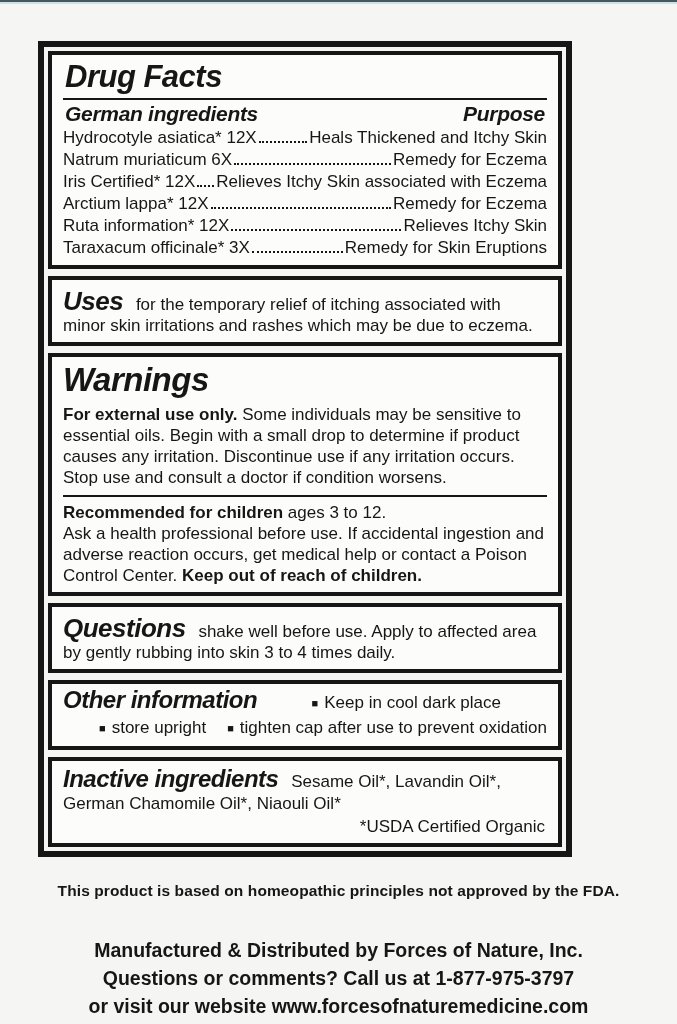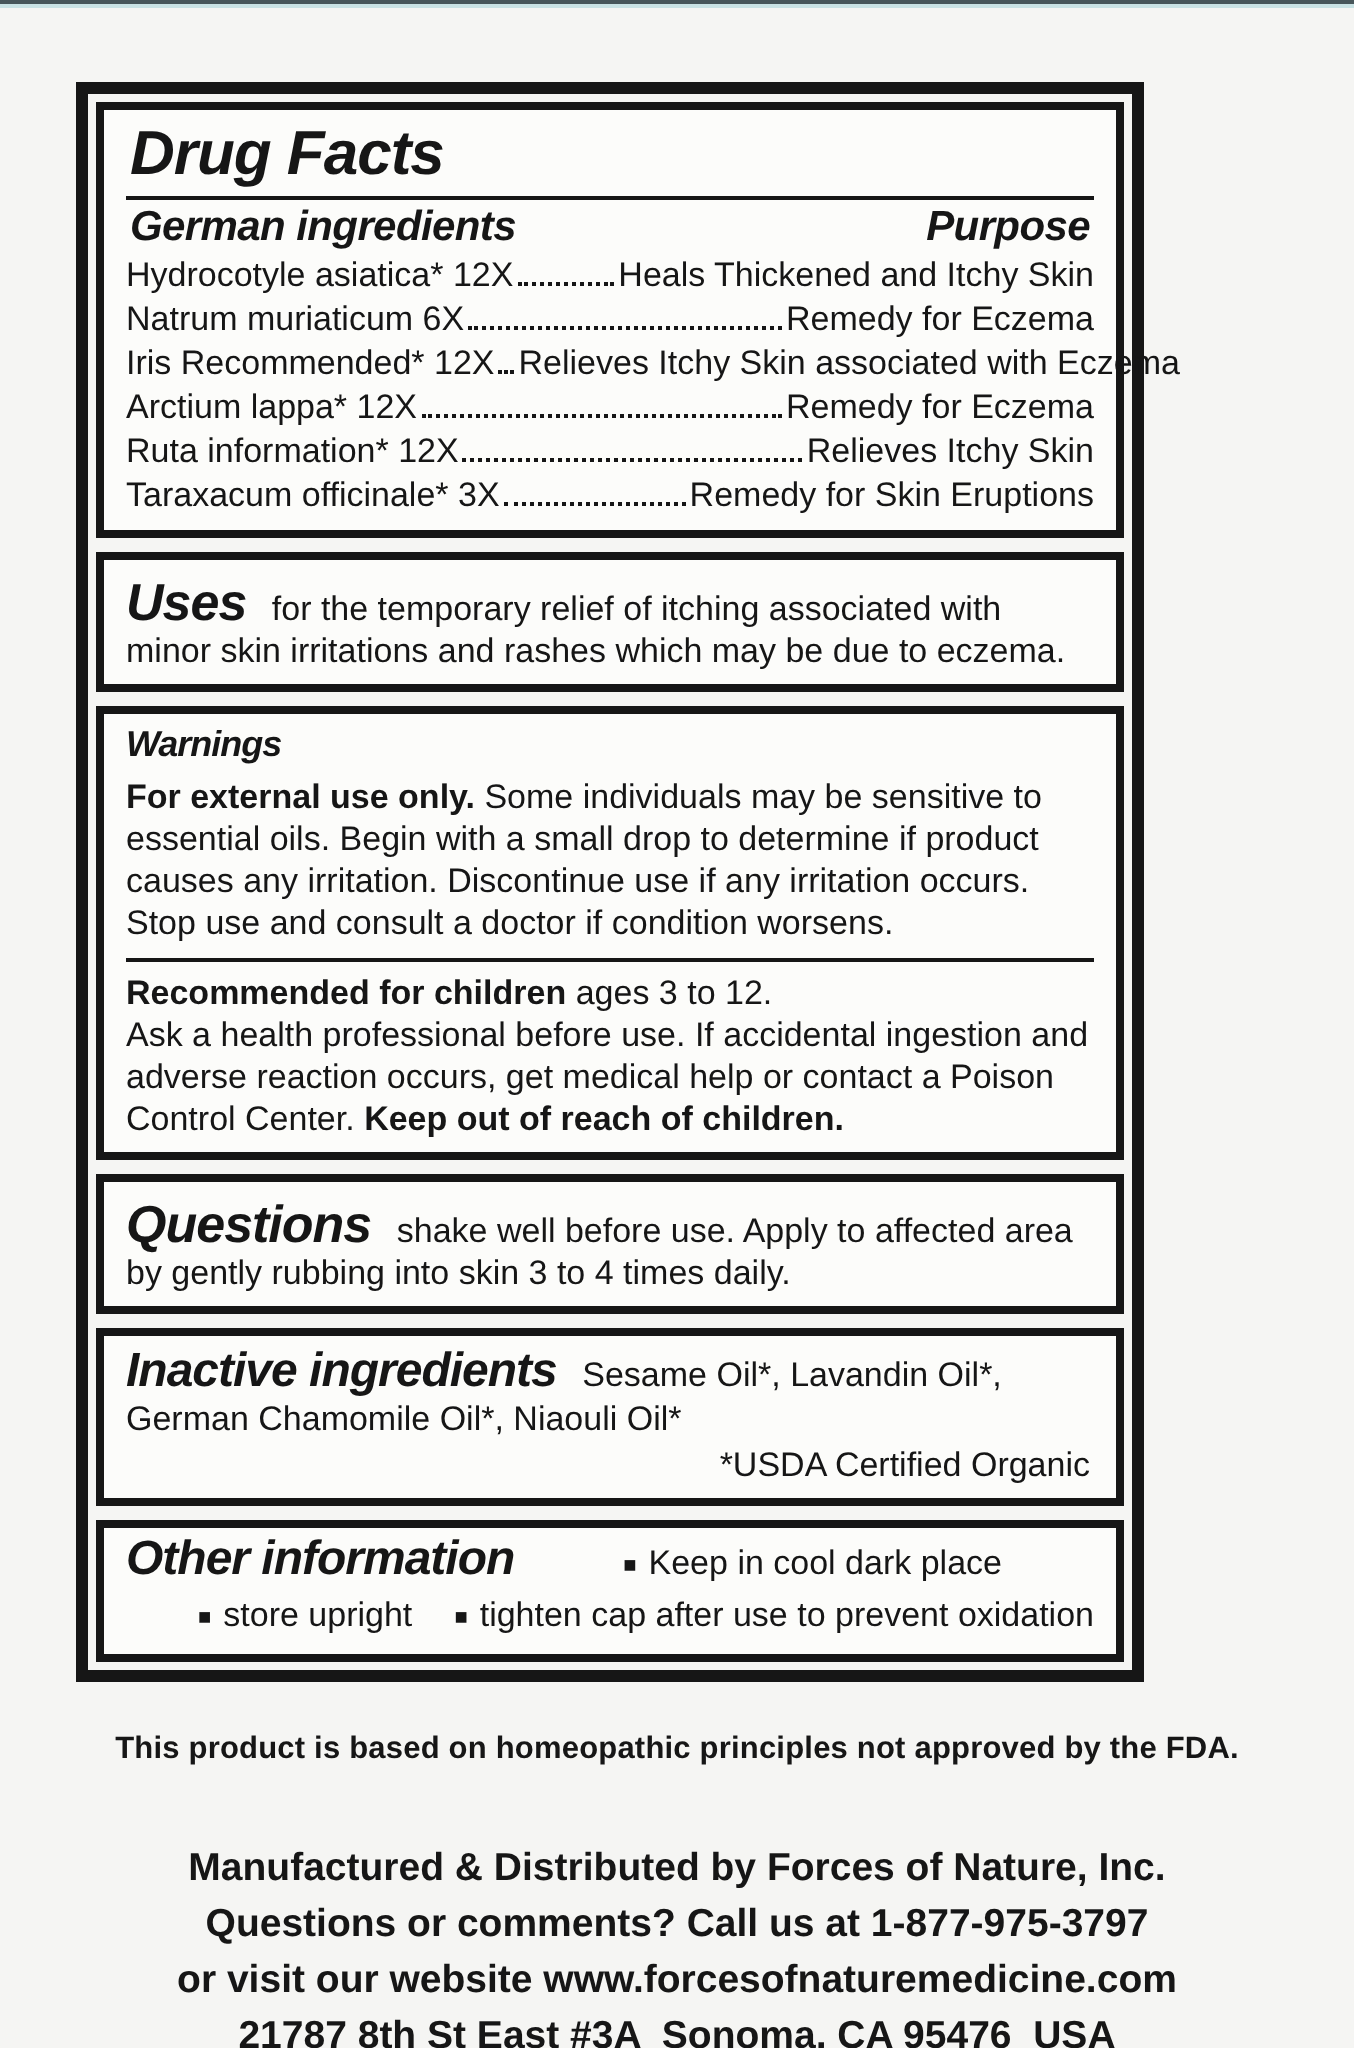--- a/index.html
+++ b/index.html
@@ -39,21 +39,21 @@
   .df-rule{border:none;border-top:2px solid var(--ink);margin:0 0 2px 0;}
   .ai-head{display:flex;justify-content:space-between;align-items:baseline;margin:2px 2px 1px 2px;}
   .ai-head span{font-size:21px;font-weight:800;font-style:italic;letter-spacing:-0.3px;}
   .ing-row{display:flex;align-items:baseline;font-size:17px;line-height:22px;white-space:nowrap;}
   .ing-row .leader{flex:1 1 auto;min-width:8px;border-bottom:2px dotted var(--ink);margin:0 2px 4px 2px;}
   .h-inline{font-size:26px;font-weight:800;font-style:italic;letter-spacing:-0.5px;margin-right:8px;line-height:1;}
   .h-inline.small{font-size:24px;}
   .body-txt{font-size:17px;line-height:21px;}
   .sec p{margin:0;}
   .uses-p{margin-top:4px !important;}
-  .warn-title{font-size:18px;font-weight:800;font-style:italic;letter-spacing:-0.5px;margin:2px 0 6px 0;line-height:1.05;}
+  .warn-title{font-size:33px;font-weight:800;font-style:italic;letter-spacing:-0.5px;margin:2px 0 6px 0;line-height:1.05;}
   .warn-p{font-size:17px;line-height:21px;max-width:575px;}
   .warn-rule{border:none;border-top:2px solid var(--ink);margin:7px 0 5px 0;}
   .b{font-weight:bold;}
   .other-row1{display:flex;align-items:baseline;justify-content:space-between;padding-right:46px;}
   .other-row2{display:flex;align-items:baseline;justify-content:space-between;padding-left:36px;margin-top:2px;}
   .other-item{font-size:17px;line-height:21px;white-space:nowrap;}
   .sq{font-size:11px;margin-right:6px;position:relative;top:-1px;}
   .inactive-p{font-size:17px;line-height:22px;max-width:540px;margin-top:2px !important;}
   .inactive-note{font-size:17px;text-align:right;margin:2px 2px 0 0 !important;}
   .fda-line{
@@ -81,21 +81,21 @@
       <span>Hydrocotyle asiatica* 12X</span>
       <span class="leader"></span>
       <span>Heals Thickened and Itchy Skin</span>
     </div>
     <div class="ing-row">
       <span>Natrum muriaticum 6X</span>
       <span class="leader"></span>
       <span>Remedy for Eczema</span>
     </div>
     <div class="ing-row">
-      <span>Iris Recommended* 12X</span>
+      <span>Iris Certified* 12X</span>
       <span class="leader"></span>
       <span>Relieves Itchy Skin associated with Eczema</span>
     </div>
     <div class="ing-row">
       <span>Arctium lappa* 12X</span>
       <span class="leader"></span>
       <span>Remedy for Eczema</span>
     </div>
     <div class="ing-row">
       <span>Ruta information* 12X</span>
@@ -134,36 +134,36 @@
   </div>
 
   <div class="sec">
     <p class="body-txt uses-p">
       <span class="h-inline">Questions</span>
       <span>shake well before use. Apply to affected area by gently rubbing into skin 3 to 4 times daily.</span>
     </p>
   </div>
 
   <div class="sec">
-    <p class="inactive-p">
-      <span class="h-inline small">Inactive ingredients</span>
-      <span>Sesame Oil*, Lavandin Oil*, German Chamomile Oil*, Niaouli Oil*</span>
-    </p>
-    <p class="inactive-note">*USDA Certified Organic</p>
-  </div>
-
-  <div class="sec">
     <div class="other-row1">
       <span class="h-inline small">Other information</span>
       <span class="other-item"><span class="sq">■</span><span>Keep in cool dark place</span></span>
     </div>
     <div class="other-row2">
       <span class="other-item"><span class="sq">■</span><span>store upright</span></span>
       <span class="other-item"><span class="sq">■</span><span>tighten cap after use to prevent oxidation</span></span>
     </div>
+  </div>
+
+  <div class="sec">
+    <p class="inactive-p">
+      <span class="h-inline small">Inactive ingredients</span>
+      <span>Sesame Oil*, Lavandin Oil*, German Chamomile Oil*, Niaouli Oil*</span>
+    </p>
+    <p class="inactive-note">*USDA Certified Organic</p>
   </div>
 
 </div>
 
 <div class="fda-line">This product is based on homeopathic principles not approved by the FDA.</div>
 
 <div class="footer">
   <div class="f-line">Manufactured &amp; Distributed by Forces of Nature, Inc.</div>
   <div class="f-line">Questions or comments? Call us at 1-877-975-3797</div>
   <div class="f-line">or visit our website www.forcesofnaturemedicine.com</div>

